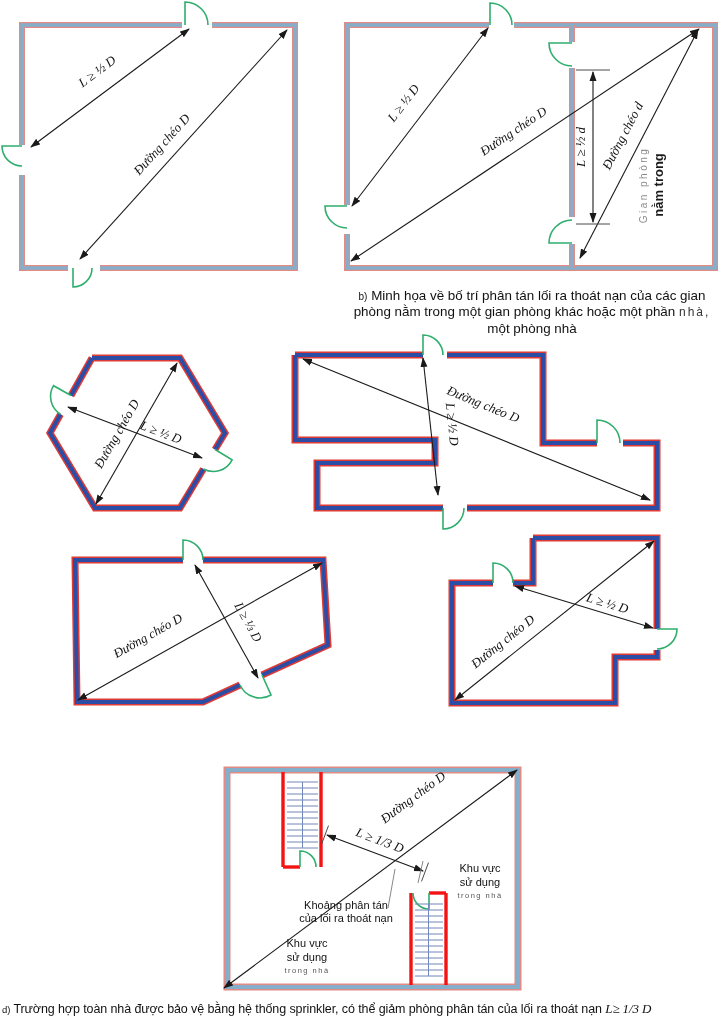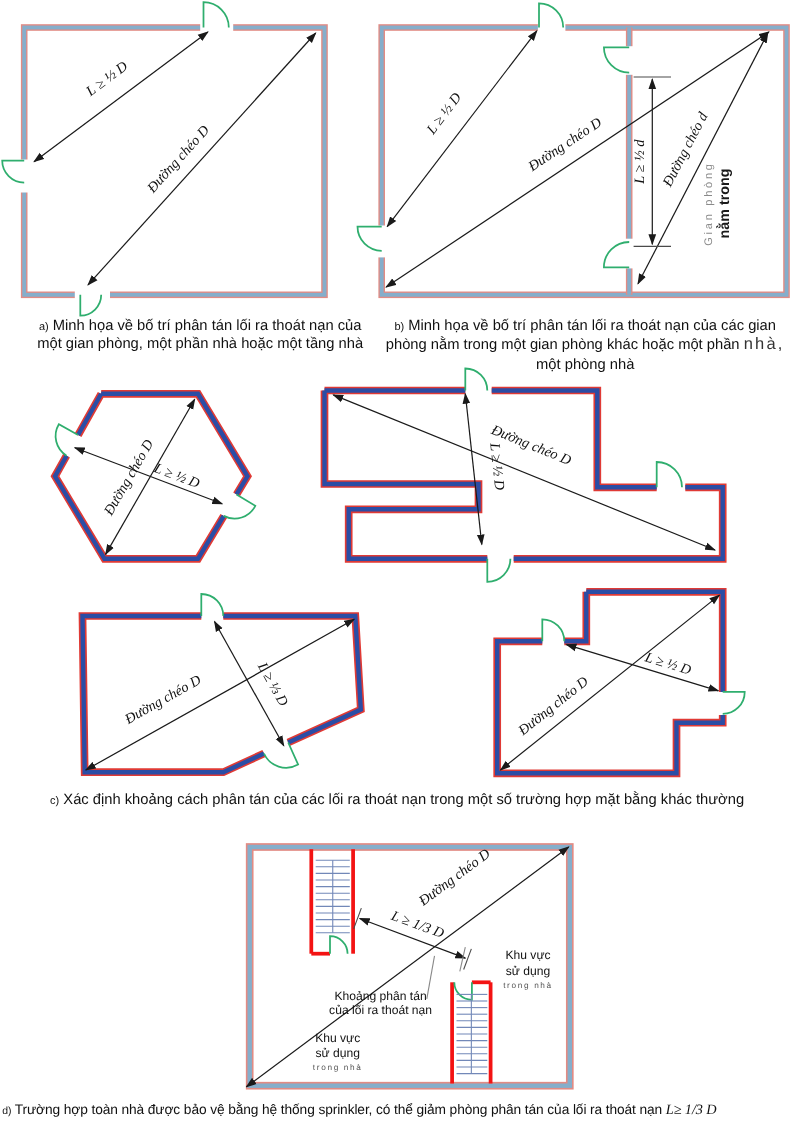--- a/index.html
+++ b/index.html
@@ -1,21 +1,21 @@
 <!DOCTYPE html>
 <html><head>
 <meta charset="utf-8">
 <style>
   html,body{margin:0;padding:0;background:#ffffff;}
   .page{position:relative;width:722px;height:1024px;background:#fff;overflow:hidden;
         font-family:"Liberation Sans",sans-serif;color:#111;}
   svg.dg{position:absolute;overflow:visible;}
   .caption{position:absolute;font-size:13.4px;line-height:1.22;color:#111;text-align:center;}
   .caption .mk{font-size:10px;}
-  .caption .sp{font-size:15px;letter-spacing:2px;color:#333;}
+  .caption .sp{font-size:12px;letter-spacing:2px;color:#333;}
   .caption-d{position:absolute;font-size:12.5px;white-space:nowrap;color:#111;letter-spacing:-0.1px;}
   .caption-d .formula{font-family:"Liberation Serif",serif;font-style:italic;font-size:13px;text-align:center;}
   
   text{font-family:"Liberation Sans",sans-serif;}
   .mlbl{font-family:"Liberation Serif",serif;font-style:italic;font-size:13px;fill:#111;text-anchor:middle;}
   .room-note1{font-size:10px;fill:#8a8a8a;letter-spacing:2.5px;text-anchor:middle;}
   .room-note2{font-size:13px;fill:#1a1a1a;font-weight:600;text-anchor:middle;}
   .dnote{font-size:11px;fill:#111;text-anchor:middle;}
   .dnote-sub{font-size:7.5px;fill:#555;letter-spacing:1.5px;text-anchor:middle;}
   .arr{stroke:#1a1a1a;stroke-width:1.1;fill:none;}
@@ -84,21 +84,20 @@
     <line class="tick" x1="236" y1="224" x2="270" y2="224"></line>
     <line class="arr" x1="253" y1="72" x2="253" y2="222" marker-start="url(#mB)" marker-end="url(#mB)"></line>
     <text class="mlbl" transform="translate(70,108) rotate(-52.6)" y="-4">L ≥ ½ D</text>
     <text class="mlbl" transform="translate(178,138) rotate(-33.7)" y="-4">Đường chéo D</text>
     <text class="mlbl" transform="translate(245,147) rotate(-90)">L ≥ ½ d</text>
     <text class="mlbl" transform="translate(291,140) rotate(-62.6)" y="-5">Đường chéo d</text>
     <text class="room-note1" transform="translate(307,185) rotate(-90)">Gian phòng</text>
     <text class="room-note2" transform="translate(323,185) rotate(-90)">nằm trong</text>
   </svg>
 
-  <div class="caption" style="left:28px;top:288px;width:308px;"><span class="mk">a)</span> <span>Minh họa về bố trí phân tán lối ra thoát nạn của một gian phòng, một phần nhà hoặc một tầng nhà</span></div>
 
   <div class="caption" style="left:346px;top:288px;width:372px;"><span class="mk">b)</span> <span>Minh họa về bố trí phân tán lối ra thoát nạn của các gian phòng nằm trong một gian phòng khác hoặc một phần</span> <span class="sp">nhà,</span> <span>một phòng nhà</span></div>
 
   <svg class="dg" style="left:20px;top:340px;width:290px;height:200px" viewBox="0 0 290 200">
     <defs>
       <marker id="mC1" markerWidth="10" markerHeight="8" refX="9" refY="4" orient="auto-start-reverse" markerUnits="userSpaceOnUse">
         <path d="M0,0.5 L10,4 L0,7.5 Z" fill="#1a1a1a"></path>
       </marker>
     </defs>
     <polygon points="72,18 160,18 205,93 160,168 75,168 30,93" fill="#fff"></polygon>
@@ -157,21 +156,20 @@
     <path class="wallC-out" d="M113,8 H237 V99 M237,120 V127 H195 V173 H32 V53 H73 M93,53 H113 V8"></path>
     <path class="wallC-in" d="M113,8 H237 V99 M237,120 V127 H195 V173 H32 V53 H73 M93,53 H113 V8"></path>
     <path class="door" d="M73,53 V33 A20,20 0 0 1 93,53"></path>
     <path class="door" d="M237,99 H257 A20,20 0 0 1 237,119"></path>
     <line class="arr" x1="35" y1="170" x2="234" y2="11" marker-start="url(#mC4)" marker-end="url(#mC4)"></line>
     <line class="arr" x1="95" y1="56" x2="233" y2="98" marker-start="url(#mC4)" marker-end="url(#mC4)"></line>
     <text class="mlbl" transform="translate(88,118) rotate(-38.6)" y="-4">Đường chéo D</text>
     <text class="mlbl" transform="translate(185,81) rotate(17)" y="-4">L ≥ ½ D</text>
   </svg>
 
-  <div class="caption" style="left:10px;top:719px;width:702px;"><span class="mk">c)</span> <span>Xác định khoảng cách phân tán của các lối ra thoát nạn trong một số trường hợp mặt bằng khác thường</span></div>
 
   <svg class="dg" style="left:222px;top:762px;width:300px;height:230px" viewBox="0 0 300 230">
     <defs>
       <marker id="mD" markerWidth="10" markerHeight="8" refX="9" refY="4" orient="auto-start-reverse" markerUnits="userSpaceOnUse">
         <path d="M0,0.5 L10,4 L0,7.5 Z" fill="#1a1a1a"></path>
       </marker>
     </defs>
     <rect x="5" y="8" width="291" height="217" fill="#fff"></rect>
     <rect class="wallD-out" x="5" y="8" width="291" height="217"></rect>
     <rect class="wallD-in" x="5" y="8" width="291" height="217"></rect>

